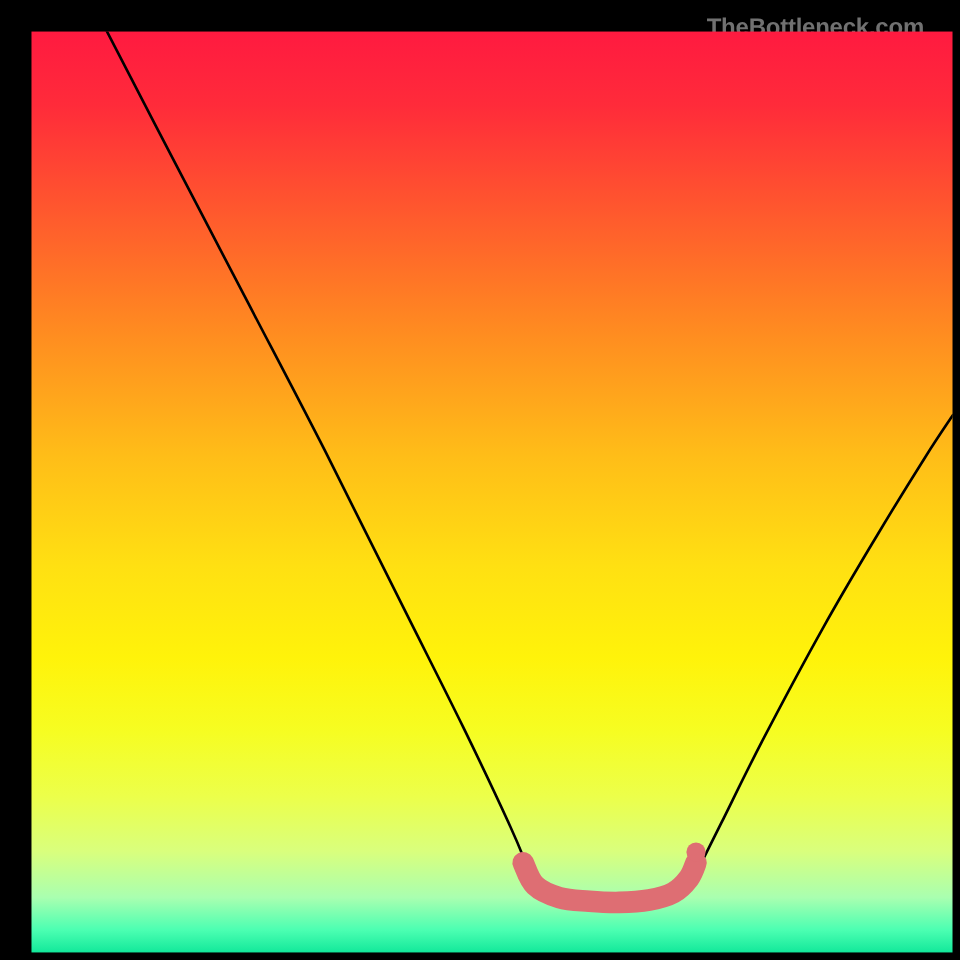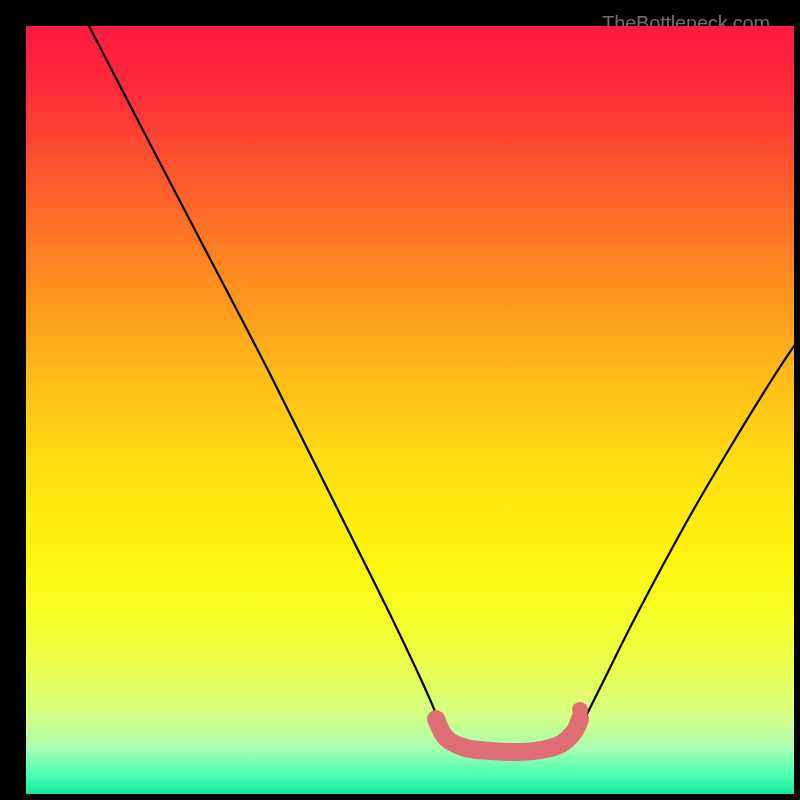--- a/index.html
+++ b/index.html
@@ -26,21 +26,21 @@
     width: 768px;
     height: 768px;
     overflow: hidden;
   }
   .watermark {
     position: absolute;
     top: 2px;
     right: 20px;
     color: #717171;
     font-size: 20px;
-    font-weight: 400;
+    font-weight: 700;
     letter-spacing: -0.2px;
   }
   svg {
     display: block;
   }
 </style>
 </head>
 <body>
 
 <div class="frame">

